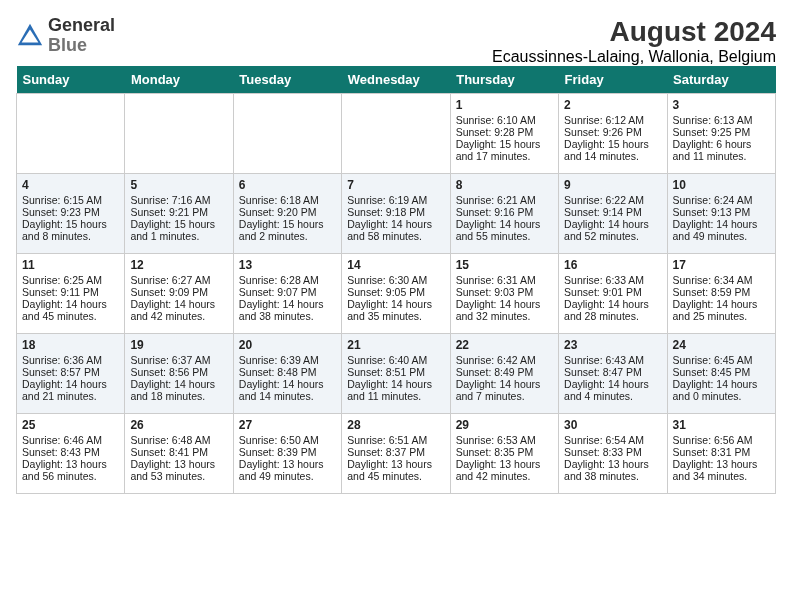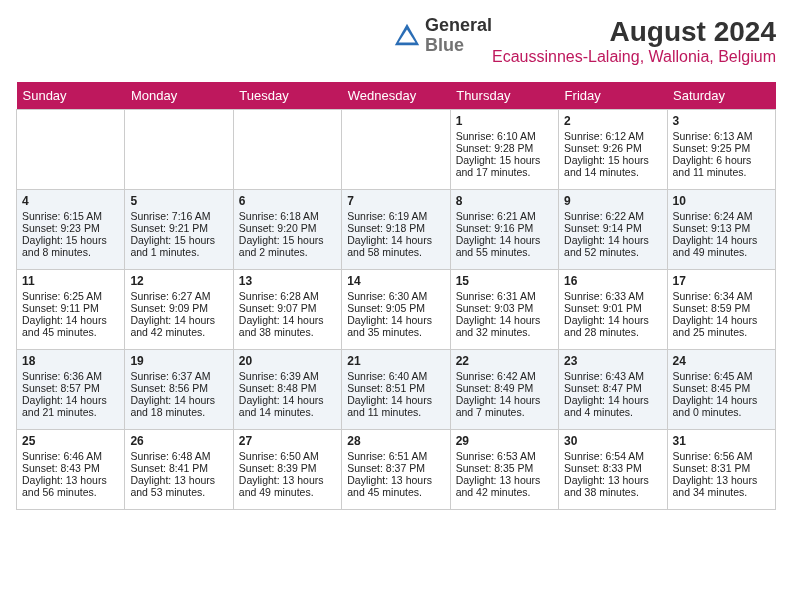--- a/index.html
+++ b/index.html
@@ -5,23 +5,23 @@
     * { margin: 0; padding: 0; box-sizing: border-box; }
     body {
       font-family: Arial, sans-serif;
       background: #fff;
       width: 792px;
       min-height: 612px;
       padding: 16px;
     }
     .header {
       display: flex;
-      justify-content: flex-end;
+      justify-content: space-between;
       align-items: flex-start;
-      margin-bottom: 16px;
+      margin-bottom: 0;
     }
     .logo {
       display: flex;
       align-items: center;
       gap: 4px;
     }
     .logo-text {
       display: flex;
       flex-direction: column;
       line-height: 1.1;
@@ -43,34 +43,34 @@
     .title-block {
       text-align: right;
     }
     .main-title {
       font-size: 28px;
       font-weight: bold;
       color: #333;
     }
     .subtitle {
       font-size: 16px;
-      color: #be185d;
+      color: #000000;
     }
     table {
       width: 100%;
       border-collapse: collapse;
       table-layout: fixed;
     }
     th {
-      background-color: #be185d;
+      background-color: #0f766e;
       color: #fff;
       text-align: left;
       padding: 6px 6px;
       font-size: 13px;
-      font-weight: normal;
+      font-weight: bold;
     }
     td {
       border: 1px solid #ccc;
       vertical-align: top;
       padding: 4px 5px;
       font-size: 10.5px;
       color: #222;
       height: 80px;
     }
     tr:nth-child(even) td {

